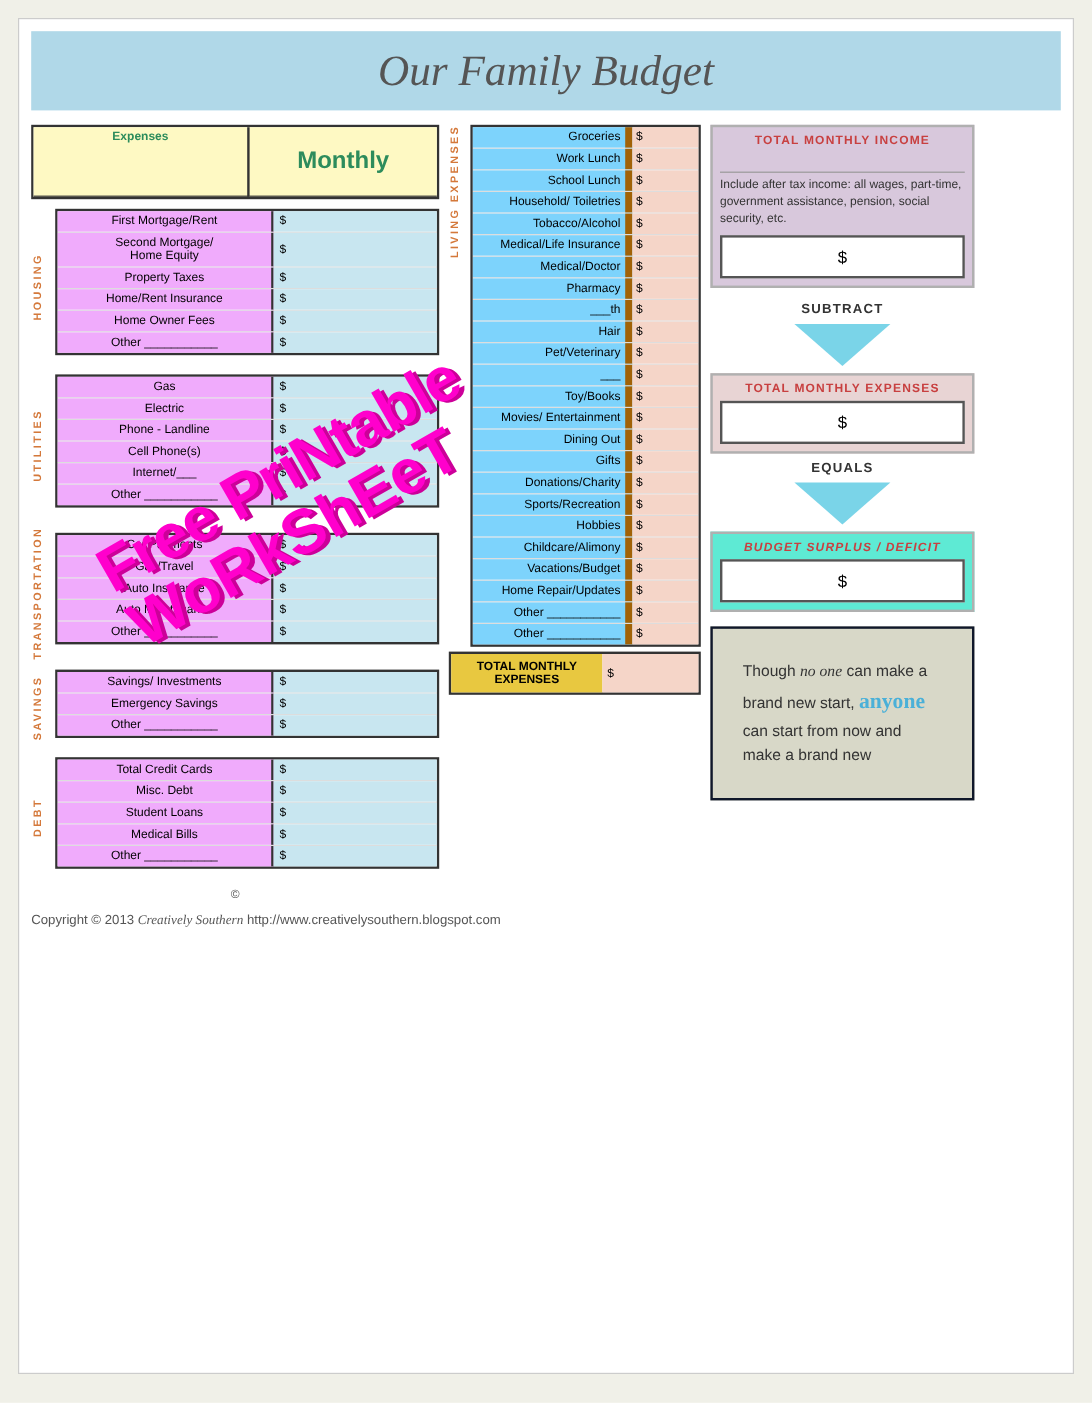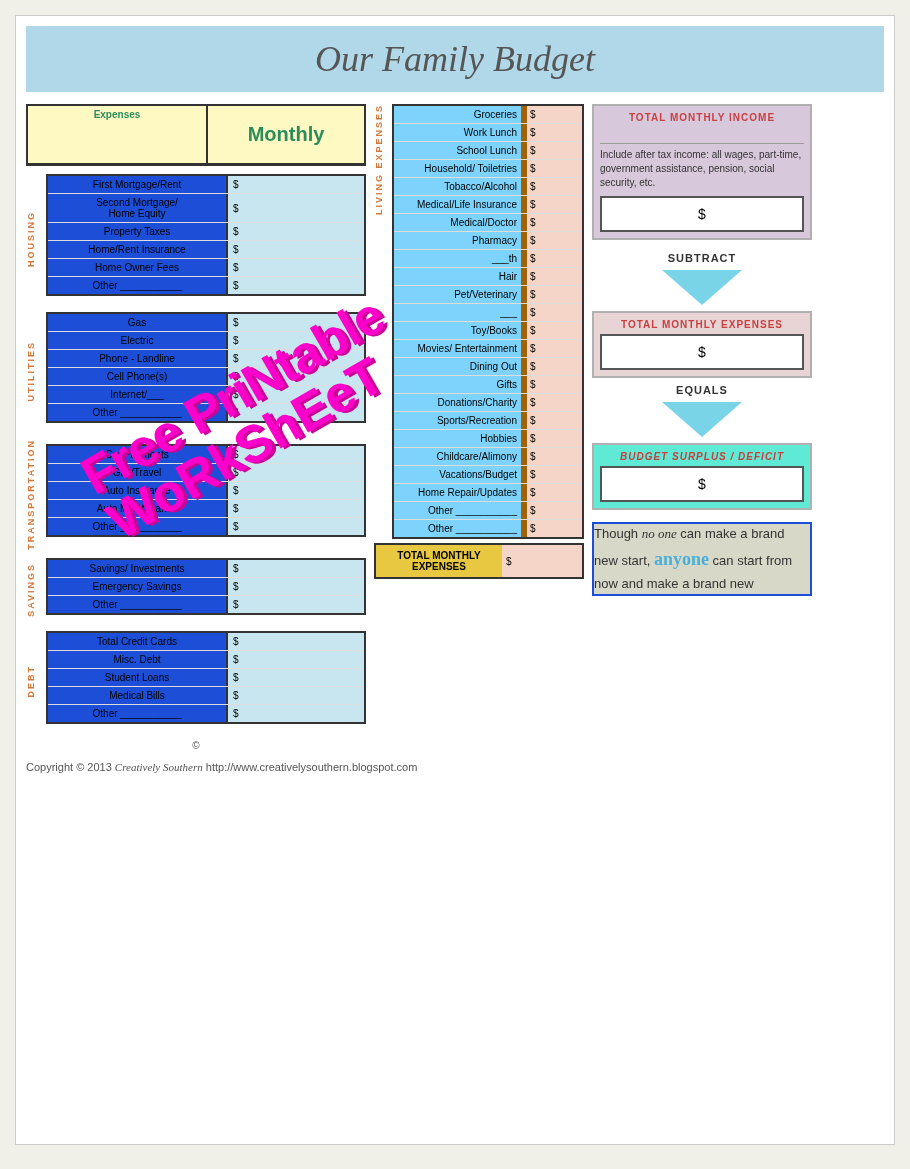--- a/index.html
+++ b/index.html
@@ -79,21 +79,21 @@
     .expense-row:last-child { border-bottom: none; }
     .expense-row .label {
       width: 180px;
       padding: 3px 5px;
       border-right: 2px solid #333;
       font-size: 10px;
       text-align: center;
       display: flex;
       align-items: center;
       justify-content: center;
-      background: #1d4ed8;
+      background: #f0abfc;
     }
     .expense-row .amount {
       flex: 1;
       padding: 2px 5px;
       background: #c8e6f0;
       display: flex;
       align-items: center;
       font-size: 10px;
     }
     .section-wrapper {
@@ -279,23 +279,23 @@
     }
     .surplus-input-box {
       border: 2px solid #555;
       background: white;
       padding: 8px;
       text-align: center;
       font-size: 14px;
       min-height: 35px;
     }
     .quote-box {
-      border: 2px solid #1d4ed8;
+      border: 2px solid #0f172a;
       background: #d8d8c8;
-      padding: 0;
+      padding: 25px;
       font-size: 13px;
       color: #333;
       line-height: 1.6;
     }
     .quote-italic {
       font-style: italic;
       font-family: Georgia, serif;
     }
     .quote-anyone {
       font-size: 18px;

